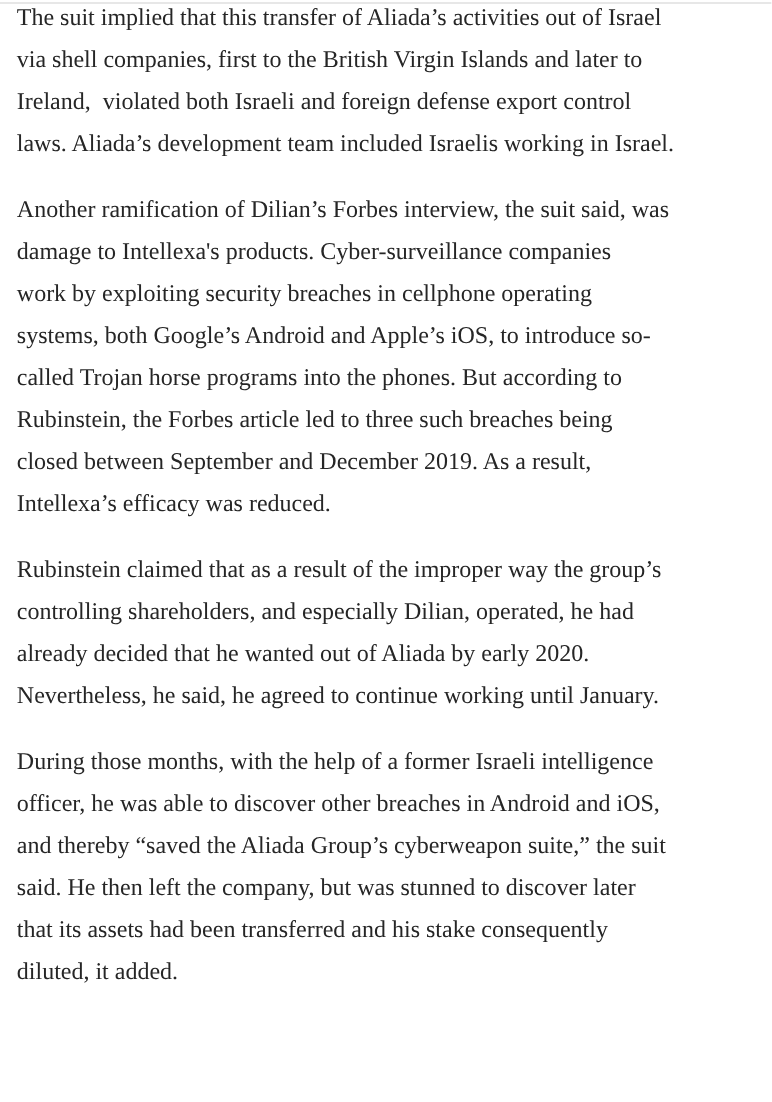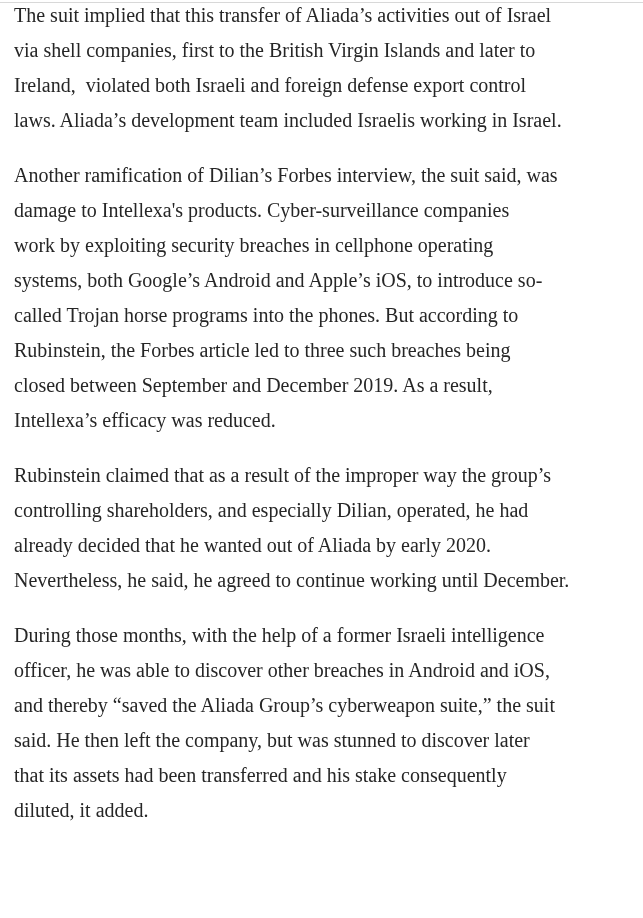--- a/index.html
+++ b/index.html
@@ -50,20 +50,20 @@
 damage to Intellexa's products. Cyber-surveillance companies
 work by exploiting security breaches in cellphone operating
 systems, both Google’s Android and Apple’s iOS, to introduce so-
 called Trojan horse programs into the phones. But according to
 Rubinstein, the Forbes article led to three such breaches being
 closed between September and December 2019. As a result,
 Intellexa’s efficacy was reduced.</p>
   <p class="para">Rubinstein claimed that as a result of the improper way the group’s
 controlling shareholders, and especially Dilian, operated, he had
 already decided that he wanted out of Aliada by early 2020.
-Nevertheless, he said, he agreed to continue working until December.</p>
+Nevertheless, he said, he agreed to continue working until January.</p>
   <p class="para">During those months, with the help of a former Israeli intelligence
 officer, he was able to discover other breaches in Android and iOS,
 and thereby “saved the Aliada Group’s cyberweapon suite,” the suit
 said. He then left the company, but was stunned to discover later
 that its assets had been transferred and his stake consequently
 diluted, it added.</p>
 </div>
 
 </body></html>

